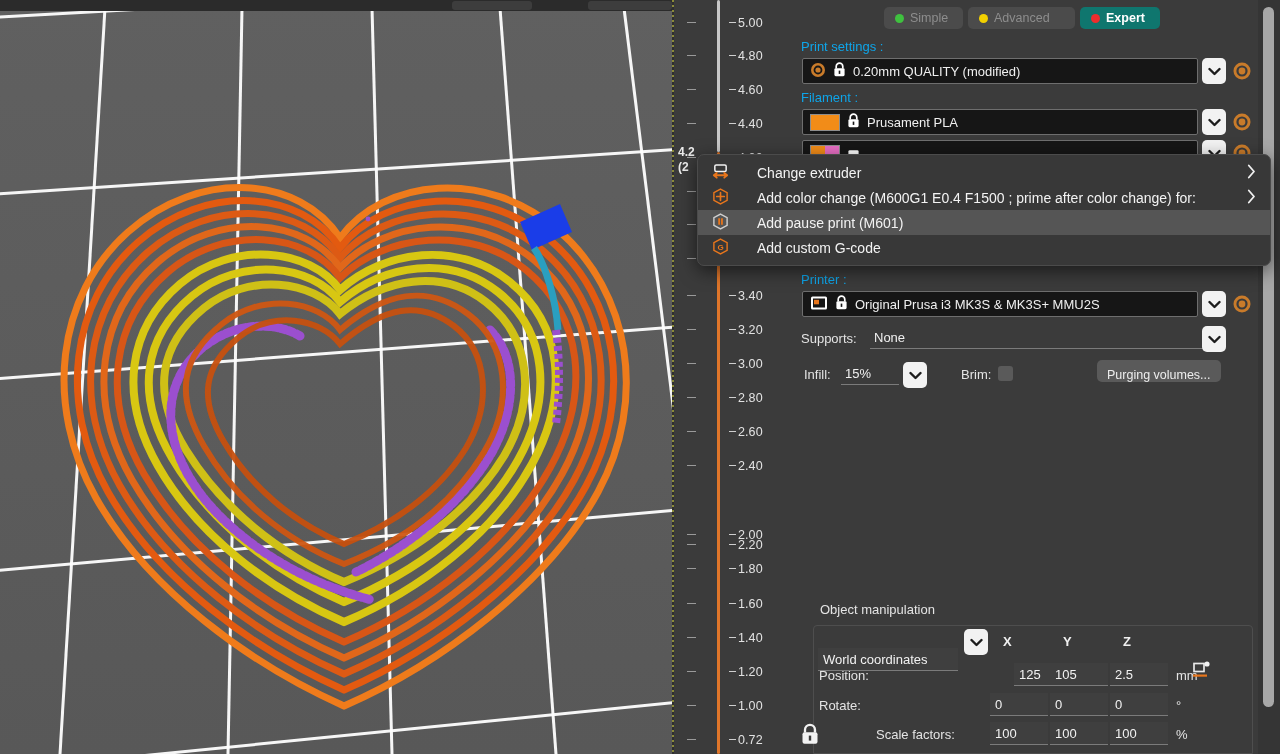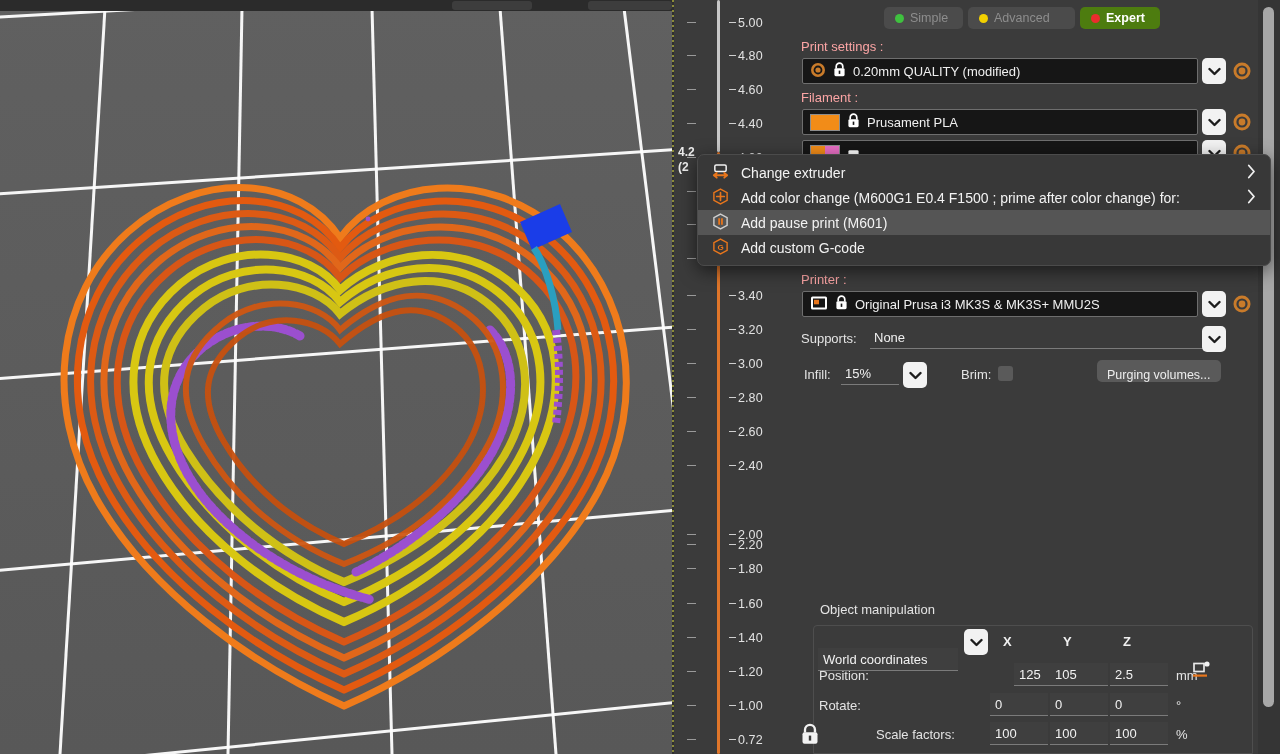--- a/index.html
+++ b/index.html
@@ -81,25 +81,25 @@
 
   #mode-bar {
     position: absolute; left: 0; top: 7px; width: 465px; height: 22px;
   }
   .mode-btn {
     position: absolute; top: 0; height: 22px; border-radius: 5px;
     background: #4b4b4b; display: flex; align-items: center;
     padding: 0 11px; font-size: 12.5px; color: #8d8d8d; gap: 6px;
     cursor: pointer; border: none;
   }
-  .mode-btn.active { background: #4d7c0f; color: #ffffff; font-weight: 700; }
+  .mode-btn.active { background: #0f766e; color: #ffffff; font-weight: 700; }
   .mode-dot { width: 9px; height: 9px; border-radius: 50%; display: inline-block; }
 
   .sec-label {
-    position: absolute; left: 1px; font-size: 13px; color: #fca5a5;
+    position: absolute; left: 1px; font-size: 13px; color: #0ea5e9;
   }
 
   .preset-row { position: absolute; left: 0; height: 26px; }
   .preset-box {
     position: absolute; left: 2px; top: 0; width: 396px; height: 26px;
     background: #161616; border: 1px solid #6e6e6e; border-radius: 2px;
     display: flex; align-items: center; gap: 7px; padding-left: 7px;
     overflow: hidden;
   }
   .preset-box .pname { font-size: 13px; color: #f0f0f0; white-space: nowrap; }
@@ -205,21 +205,21 @@
 
   
   #ctx-menu {
     position: absolute; left: 697px; top: 154px; width: 574px;
     background: #383838; border: 1px solid #4b4b4b; border-radius: 7px;
     padding: 5px 0; z-index: 50;
     box-shadow: 0 5px 18px rgba(0,0,0,.55);
   }
   .ctx-item {
     position: relative; height: 25px; display: flex; align-items: center;
-    padding: 0 20px 0 14px; gap: 12px; cursor: pointer;
+    padding: 0 20px 0 14px; gap: 28px; cursor: pointer;
   }
   .ctx-item.hover { background: #555555; }
   .ctx-item .ctx-label { font-size: 14px; color: #f3f3f3; white-space: nowrap; }
   .ctx-item .ctx-arrow { position: absolute; right: 14px; top: 4px; }
   .ctx-ico { width: 17px; height: 17px; flex: 0 0 auto; }
 </style>
 </head>
 <body>
 
 <div id="app">

